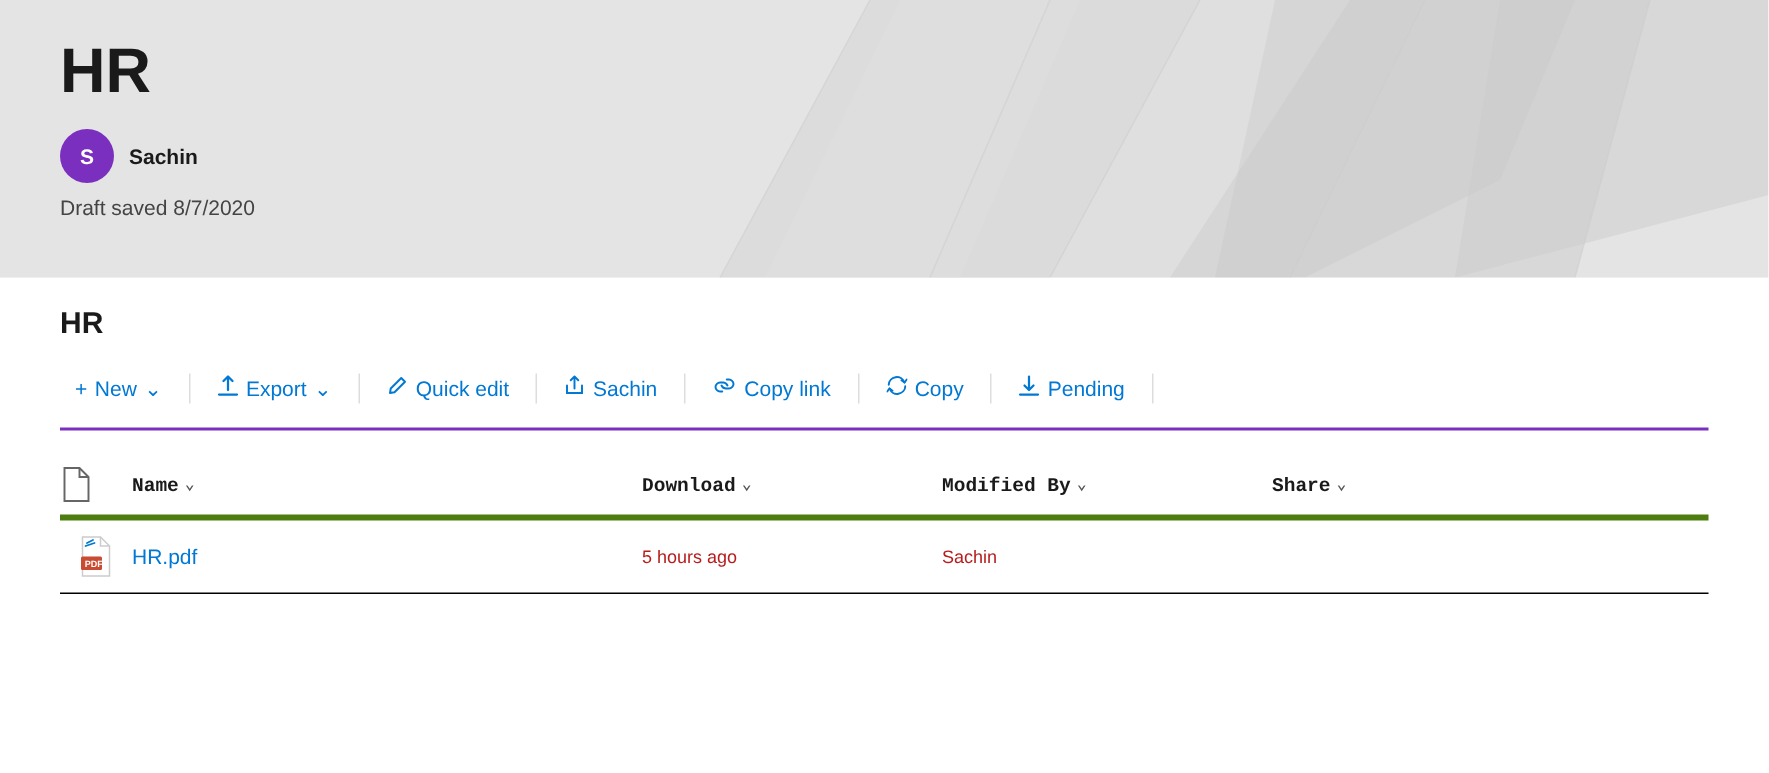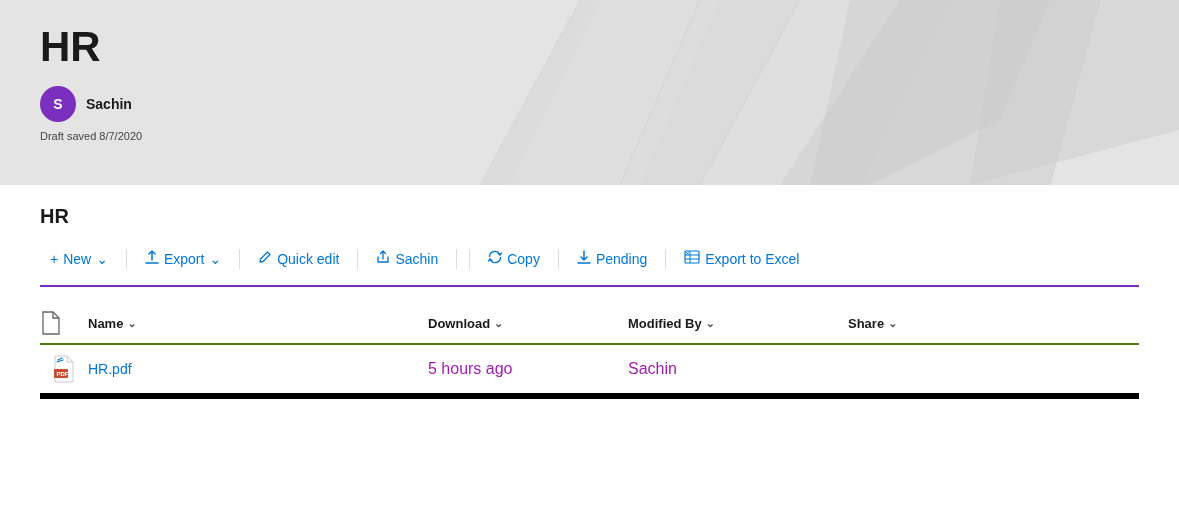--- a/index.html
+++ b/index.html
@@ -51,21 +51,21 @@
       font-size: 14px;
       font-weight: 600;
       flex-shrink: 0;
     }
     .user-name {
       font-size: 14px;
       font-weight: 600;
       color: #1a1a1a;
     }
     .draft-saved {
-      font-size: 11px;
+      font-size: 14px;
       color: #444;
       margin-top: 4px;
     }
 
     
     .main-content {
       padding: 20px 40px 20px 40px;
     }
     .page-title {
       font-size: 20px;
@@ -110,57 +110,58 @@
     }
 
     
     .file-list {
       width: 100%;
     }
     .file-list-header {
       display: grid;
       grid-template-columns: 48px 340px 200px 220px 180px;
       padding: 8px 0;
-      border-bottom: 2px solid #4d7c0f;
+      border-bottom: 4px solid #4d7c0f;
+      font-family: Liberation Mono, monospace;
     }
     .col-header {
       font-size: 13px;
       font-weight: 600;
       color: #1a1a1a;
       display: flex;
       align-items: center;
       gap: 4px;
     }
     .col-header .chevron {
       font-size: 11px;
       color: #555;
     }
     .file-list-row {
       display: grid;
       grid-template-columns: 48px 340px 200px 220px 180px;
       padding: 10px 0;
-      border-bottom: 6px solid #000000;
+      border-bottom: 1px solid #000000;
       align-items: center;
     }
     .file-icon {
       display: flex;
       align-items: center;
       justify-content: center;
     }
     .file-name-cell {
       display: flex;
       align-items: center;
       gap: 6px;
       font-size: 14px;
       color: #0078d4;
       cursor: pointer;
     }
     .col-cell {
-      font-size: 16px;
-      color: #a21caf;
+      font-size: 12px;
+      color: #b91c1c;
     }
   </style>
 </head>
 <body>
 
 <div class="header-banner">
   <div class="header-banner-bg">
     <svg viewBox="0 0 1179 185" preserveAspectRatio="xMidYMid slice" xmlns="http://www.w3.org/2000/svg">
       <rect width="1179" height="185" fill="#e4e4e4"></rect>
 
@@ -229,20 +230,29 @@
         <svg width="14" height="14" viewBox="0 0 14 14" fill="none" xmlns="http://www.w3.org/2000/svg">
           <path d="M2 7L2 12L12 12L12 7" stroke="#0078d4" stroke-width="1.3" stroke-linecap="round"></path>
           <path d="M7 1L7 9M7 1L4.5 3.5M7 1L9.5 3.5" stroke="#0078d4" stroke-width="1.3" stroke-linecap="round" stroke-linejoin="round"></path>
         </svg>
       </span>
       <span>Sachin</span>
     </button>
 
     <div class="toolbar-divider"></div>
 
+    <button class="toolbar-btn">
+      <span class="icon">
+        <svg width="16" height="14" viewBox="0 0 16 14" fill="none" xmlns="http://www.w3.org/2000/svg">
+          <path d="M6 7C6.5 8 7.5 9 9 9L11 9C12.5 9 14 7.5 14 6C14 4.5 12.5 3 11 3L9.5 3" stroke="#0078d4" stroke-width="1.3" stroke-linecap="round"></path>
+          <path d="M10 7C9.5 6 8.5 5 7 5L5 5C3.5 5 2 6.5 2 8C2 9.5 3.5 11 5 11L6.5 11" stroke="#0078d4" stroke-width="1.3" stroke-linecap="round"></path>
+        </svg>
+      </span>
+      <span>Copy link</span>
+    </button>
 
     <div class="toolbar-divider"></div>
 
     <button class="toolbar-btn">
       <span class="icon">
         <svg width="14" height="14" viewBox="0 0 14 14" fill="none" xmlns="http://www.w3.org/2000/svg">
           <path d="M12 5C11 2.5 8.5 1 6 1.5C3.5 2 1.5 4 1.5 6.5" stroke="#0078d4" stroke-width="1.3" stroke-linecap="round"></path>
           <path d="M2 9C3 11.5 5.5 13 8 12.5C10.5 12 12.5 10 12.5 7.5" stroke="#0078d4" stroke-width="1.3" stroke-linecap="round"></path>
           <polyline points="10,3.5 12,5 13.5,3" fill="none" stroke="#0078d4" stroke-width="1.3" stroke-linecap="round" stroke-linejoin="round"></polyline>
           <polyline points="4,10.5 2,9 0.5,11" fill="none" stroke="#0078d4" stroke-width="1.3" stroke-linecap="round" stroke-linejoin="round"></polyline>
@@ -258,32 +268,20 @@
         <svg width="14" height="14" viewBox="0 0 14 14" fill="none" xmlns="http://www.w3.org/2000/svg">
           <path d="M7 1L7 10M7 10L4 7M7 10L10 7" stroke="#0078d4" stroke-width="1.5" stroke-linecap="round" stroke-linejoin="round"></path>
           <line x1="1" y1="13" x2="13" y2="13" stroke="#0078d4" stroke-width="1.5" stroke-linecap="round"></line>
         </svg>
       </span>
       <span>Pending</span>
     </button>
 
     <div class="toolbar-divider"></div>
 
-    <button class="toolbar-btn">
-      <span class="icon">
-        <svg width="16" height="14" viewBox="0 0 16 14" fill="none" xmlns="http://www.w3.org/2000/svg">
-          <rect x="1" y="1" width="14" height="12" rx="1" stroke="#0078d4" stroke-width="1.2" fill="none"></rect>
-          <line x1="6" y1="1" x2="6" y2="13" stroke="#0078d4" stroke-width="1"></line>
-          <line x1="1" y1="5" x2="15" y2="5" stroke="#0078d4" stroke-width="1"></line>
-          <line x1="1" y1="9" x2="15" y2="9" stroke="#0078d4" stroke-width="1"></line>
-          <path d="M2.5 2.5L4.5 4.5M4.5 2.5L2.5 4.5" stroke="#0078d4" stroke-width="1" stroke-linecap="round"></path>
-        </svg>
-      </span>
-      <span>Export to Excel</span>
-    </button>
   </div>
 
   <div class="file-list">
 
     <div class="file-list-header">
       <div style="display:flex;align-items:center;">
 
         <svg width="20" height="24" viewBox="0 0 20 24" fill="none" xmlns="http://www.w3.org/2000/svg">
           <path d="M3 1H13L19 7V23H3V1Z" stroke="#666" stroke-width="1.3" fill="none"></path>
           <path d="M13 1V7H19" stroke="#666" stroke-width="1.3" fill="none"></path>

